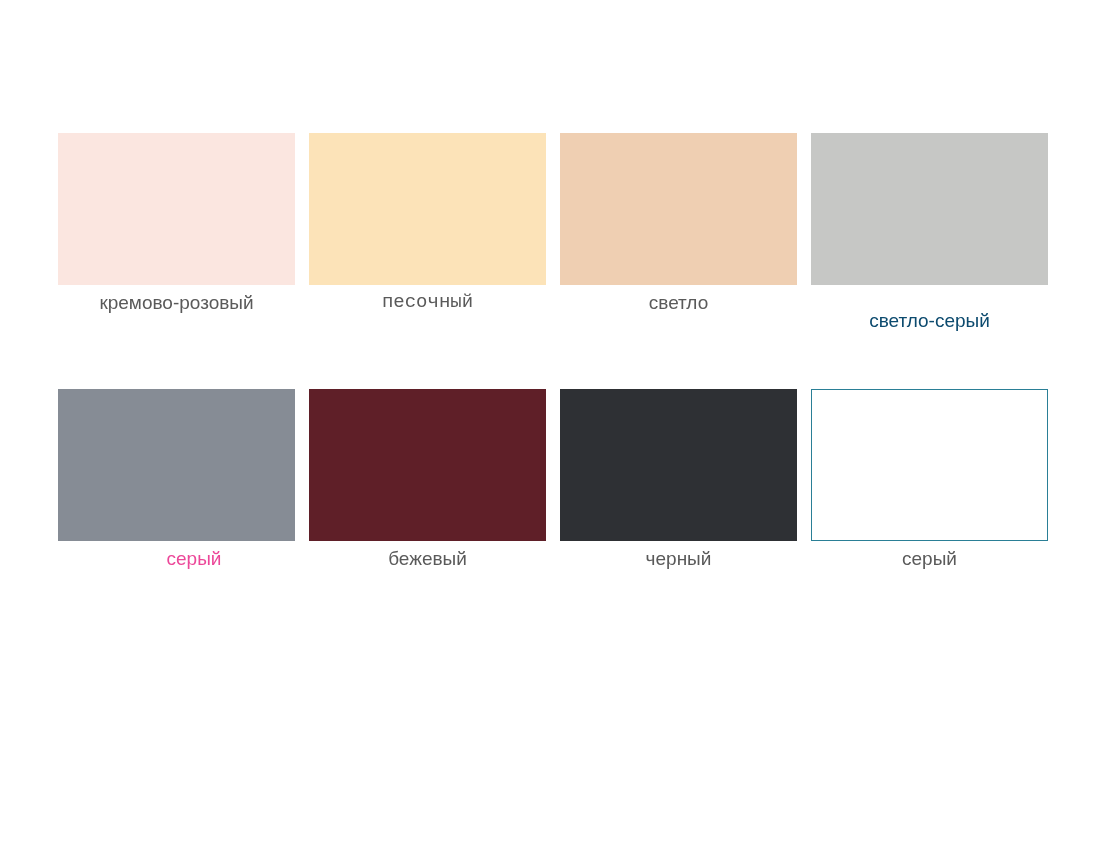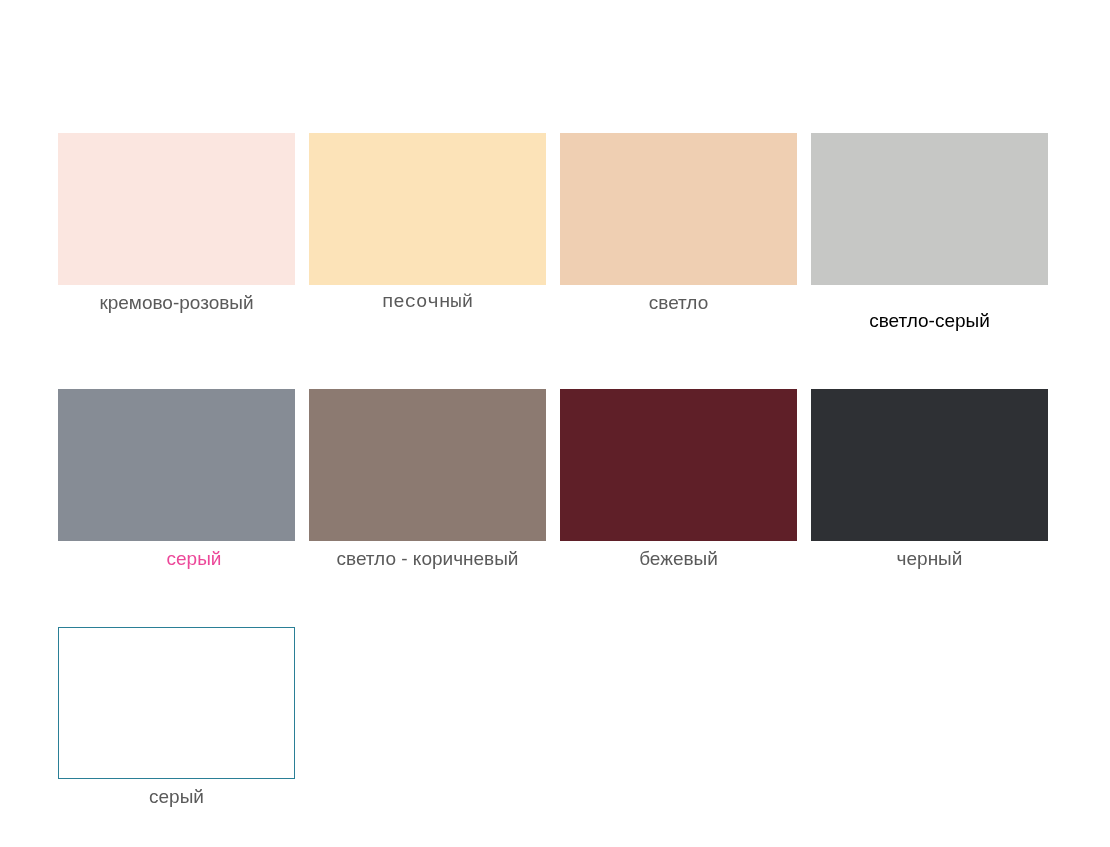--- a/index.html
+++ b/index.html
@@ -66,29 +66,25 @@
       <div class="swatch-cell">
         <div class="swatch-chip" style="background: rgb(252, 227, 184);"></div>
         <div class="swatch-label" style="color: rgb(90, 90, 90); font-family: Liberation Mono, monospace;">песочный</div>
       </div>
       <div class="swatch-cell">
         <div class="swatch-chip" style="background: rgb(239, 207, 178);"></div>
         <div class="swatch-label" style="color: rgb(90, 90, 90);">светло</div>
       </div>
       <div class="swatch-cell">
         <div class="swatch-chip" style="background: rgb(198, 199, 197);"></div>
-        <div class="swatch-label" style="color: #000000; margin-top: 24px;">светло-серый</div>
+        <div class="swatch-label" style="color: #0c4a6e; margin-top: 24px;">светло-серый</div>
       </div>
       <div class="swatch-cell">
         <div class="swatch-chip" style="background: rgb(134, 140, 149);"></div>
         <div class="swatch-label" style="color: #ec4899; margin-left: 35px;">серый</div>
-      </div>
-      <div class="swatch-cell">
-        <div class="swatch-chip" style="background: rgb(140, 122, 113);"></div>
-        <div class="swatch-label" style="color: rgb(90, 90, 90);">светло - коричневый</div>
       </div>
       <div class="swatch-cell">
         <div class="swatch-chip" style="background: rgb(95, 31, 40);"></div>
         <div class="swatch-label" style="color: rgb(90, 90, 90);">бежевый</div>
       </div>
       <div class="swatch-cell">
         <div class="swatch-chip" style="background: rgb(46, 48, 52);"></div>
         <div class="swatch-label" style="color: rgb(90, 90, 90);">черный</div>
       </div>
       <div class="swatch-cell">

